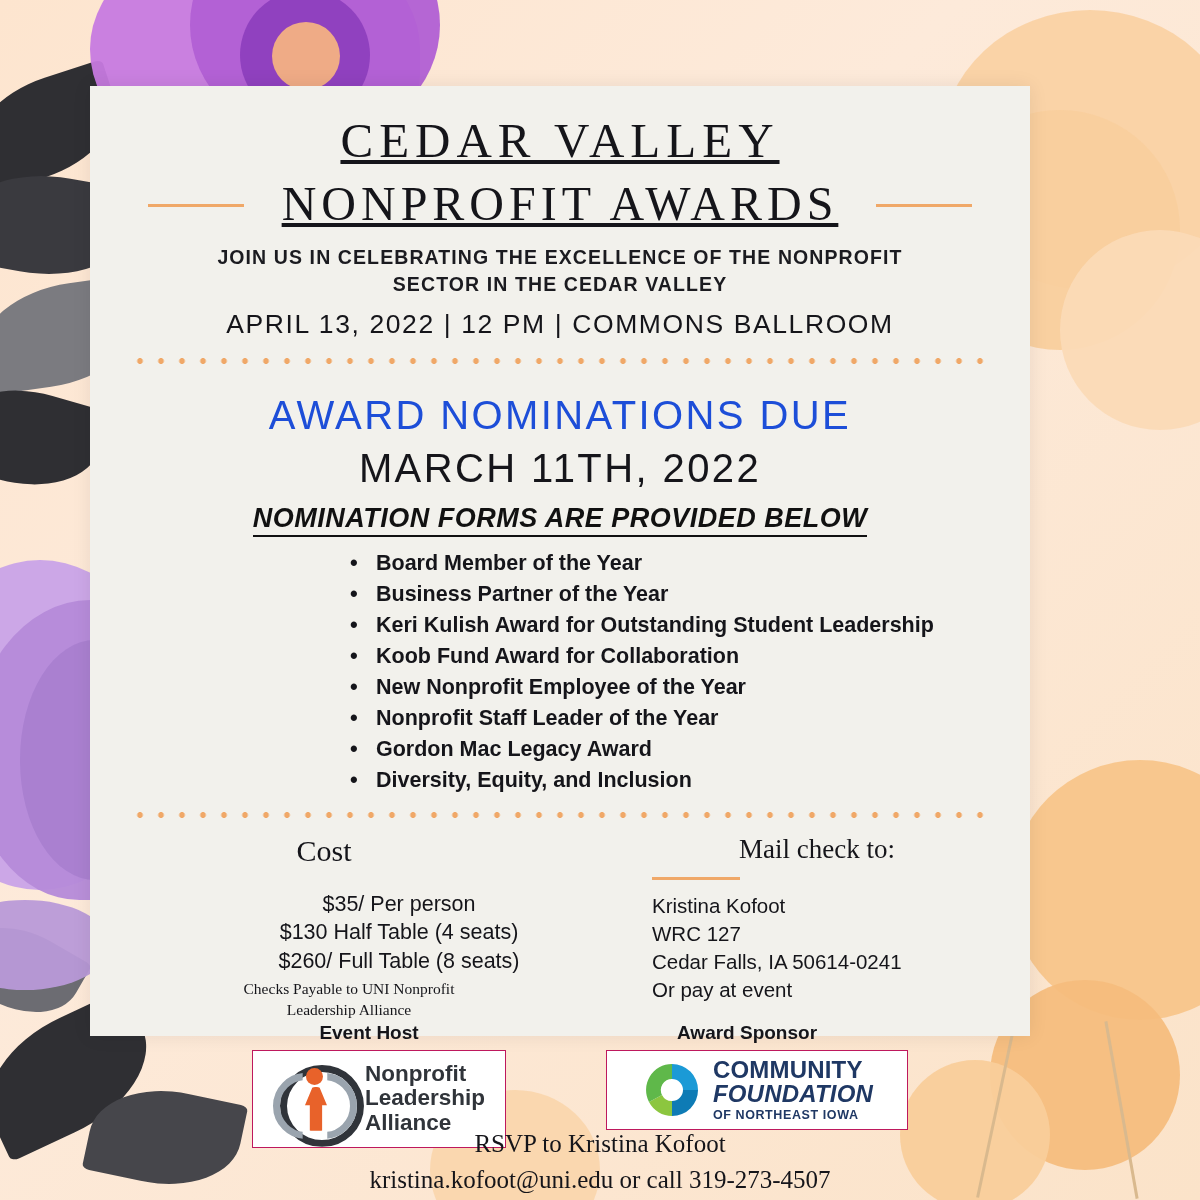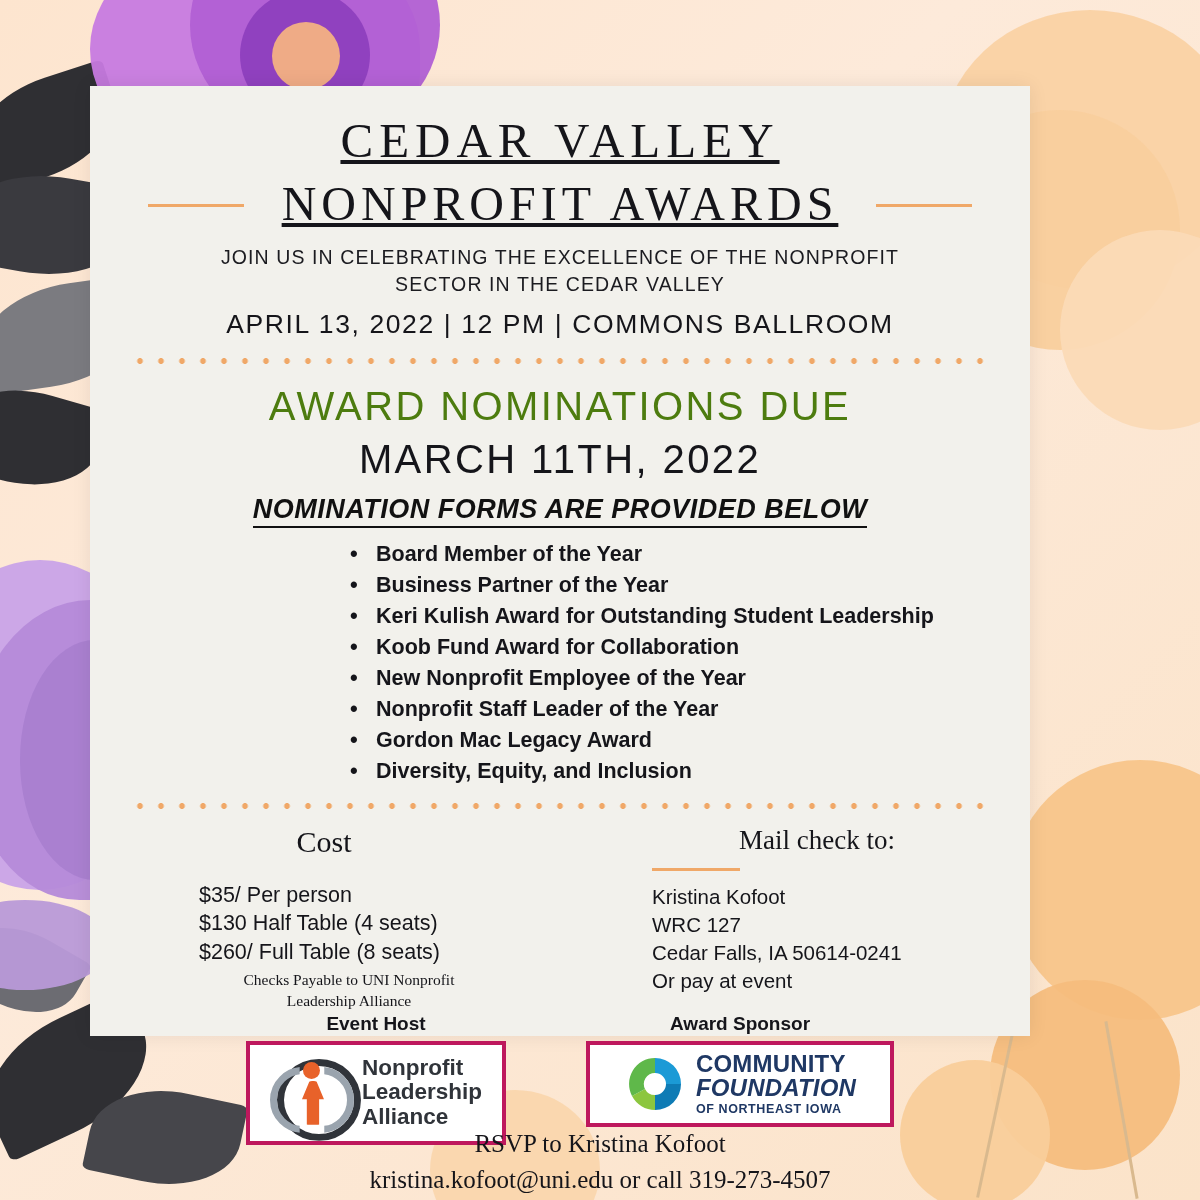--- a/index.html
+++ b/index.html
@@ -109,21 +109,21 @@
   .rule-left { left: 58px; }
   .rule-right { right: 58px; }
 
   .subtitle {
     font-size: 19.5px;
     letter-spacing: 1.1px;
     color: #1b1b20;
     text-align: center;
     margin-top: 12px;
     line-height: 1.35;
-    font-weight: 400;
+    font-weight: 700;
   }
   .eventline {
     font-size: 26.5px;
     letter-spacing: 1.6px;
     color: #15151a;
     text-align: center;
     margin-top: 12px;
     font-weight: 400;
   }
 
@@ -133,22 +133,22 @@
     background-image: radial-gradient(circle, #f0a868 2.9px, rgba(0,0,0,0) 3.1px);
     background-size: 21px 10px;
     background-repeat: repeat-x;
     background-position: center;
   }
 
   .due1 {
     text-align: center;
     font-size: 40px;
     letter-spacing: 2.4px;
-    color: #4d7c0f;
-    margin-top: 18px;
+    color: #1d4ed8;
+    margin-top: 27px;
   }
   .due2 {
     text-align: center;
     font-size: 40px;
     letter-spacing: 2.4px;
     color: #15151a;
     margin-top: 8px;
   }
   .formsline {
     text-align: center;
@@ -206,20 +206,21 @@
     font-size: 30px;
     color: #15151a;
     text-align: center;
     width: 250px;
   }
   .cost-lines {
     margin-top: 22px;
     font-size: 21.5px;
     line-height: 1.33;
     color: #15151a;
+    text-align: center;
   }
   .cost-note {
     font-family: "Liberation Serif", serif;
     font-size: 15.5px;
     text-align: center;
     width: 300px;
     margin-top: 4px;
     line-height: 1.3;
     color: #15151a;
   }
@@ -258,21 +259,22 @@
     font-size: 19px;
     font-weight: bold;
     color: #15151a;
     margin-bottom: 6px;
   }
   .logo-box {
     background: #fff;
     display: flex;
     align-items: center;
     justify-content: center;
-    border: 4px solid #be185d;
+    border: 1px solid #be185d;
+    margin-left: 20px;
   }
   .nla-box { width: 252px; height: 96px; gap: 8px; }
   .nla-mark { position: relative; width: 84px; height: 78px; }
   .nla-ring {
     position: absolute;
     border: 7px solid #9aa4ae;
     border-radius: 50%;
   }
   .nla-ring.r1 { width: 52px; height: 52px; left: 0; top: 13px; border-color: #9aa4ae; clip-path: inset(0 55% 0 0); }
   .nla-ring.r2 { width: 52px; height: 52px; right: 0; top: 13px; border-color: #9aa4ae; clip-path: inset(0 0 0 55%); }

